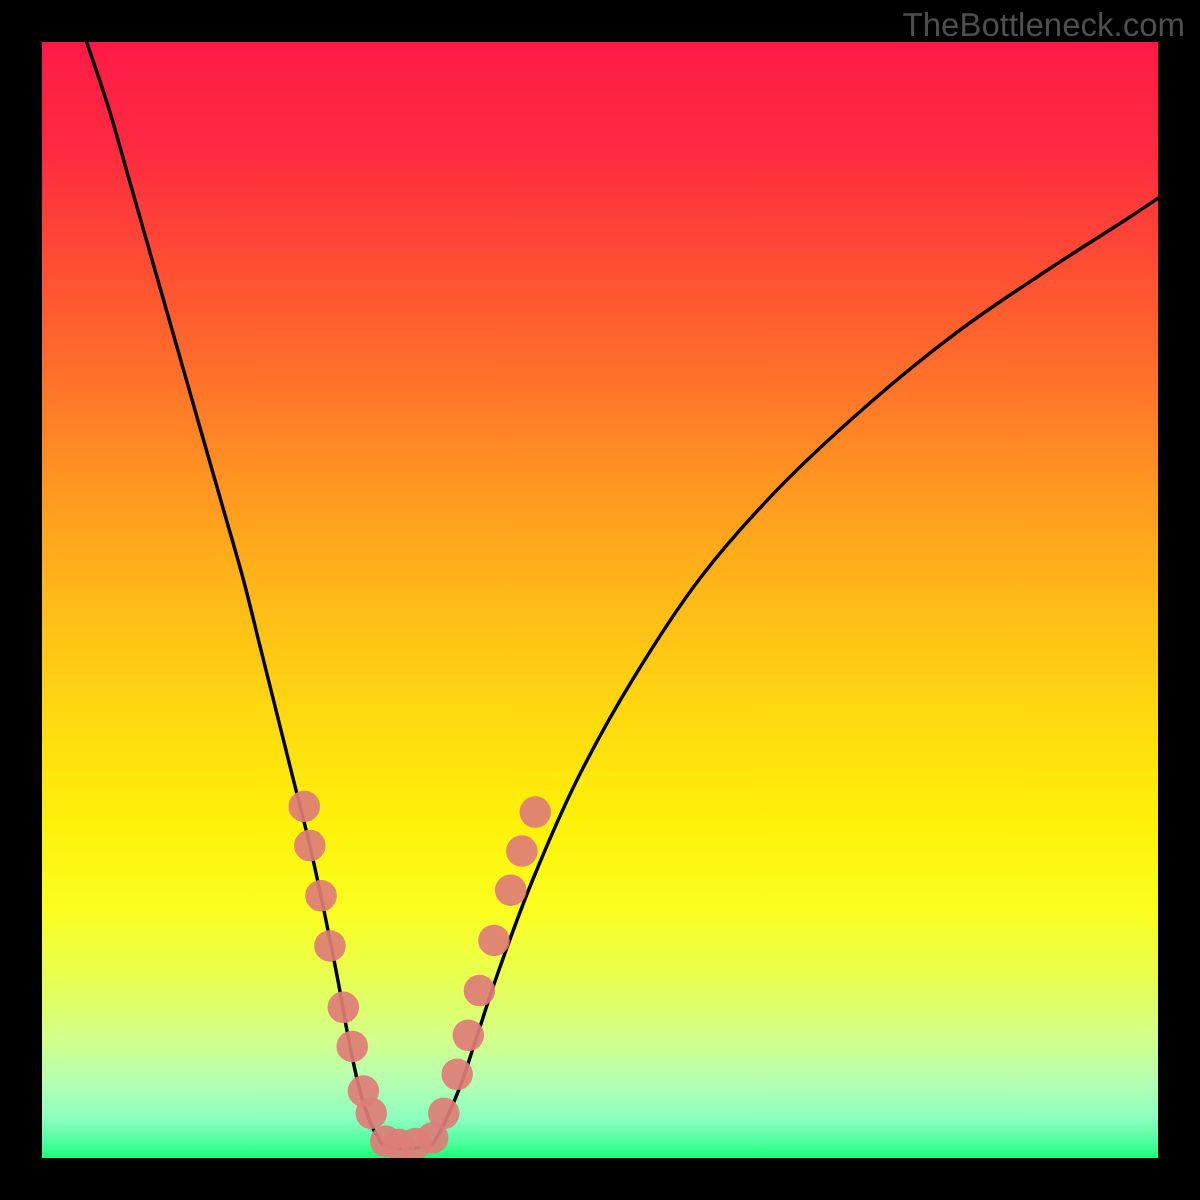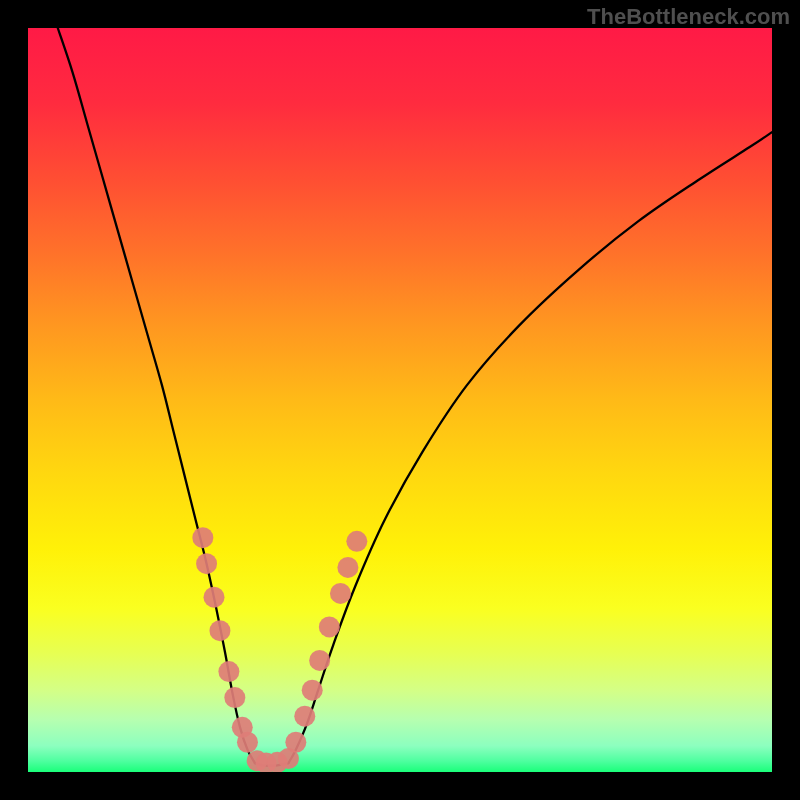--- a/index.html
+++ b/index.html
@@ -24,21 +24,21 @@
     height: 744px;
     overflow: hidden;
   }
   .watermark {
     position: absolute;
     top: 4px;
     right: 10px;
     color: #4f4f4f;
     font-size: 22px;
     letter-spacing: 0;
-    font-weight: 700;
+    font-weight: 400;
     user-select: none;
   }
   svg {
     display: block;
   }
 </style>
 </head>
 <body>
 
 <div class="frame">

